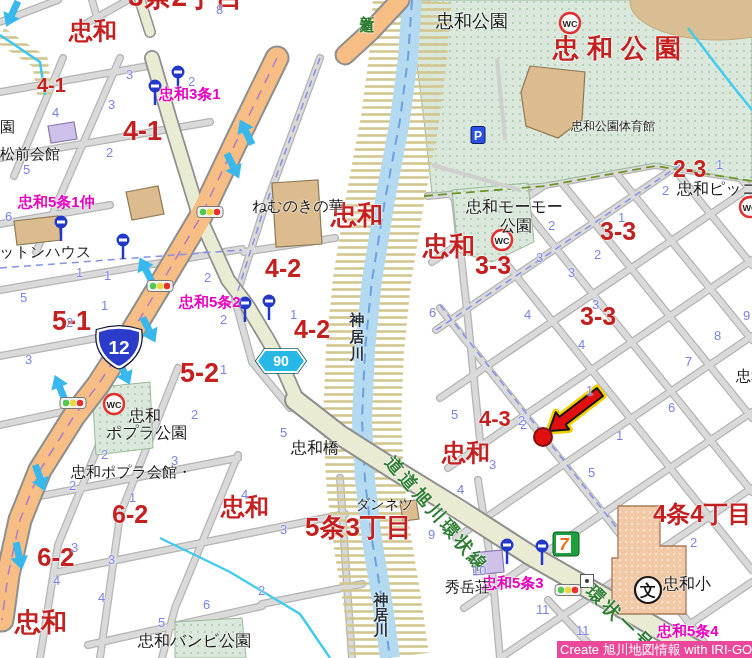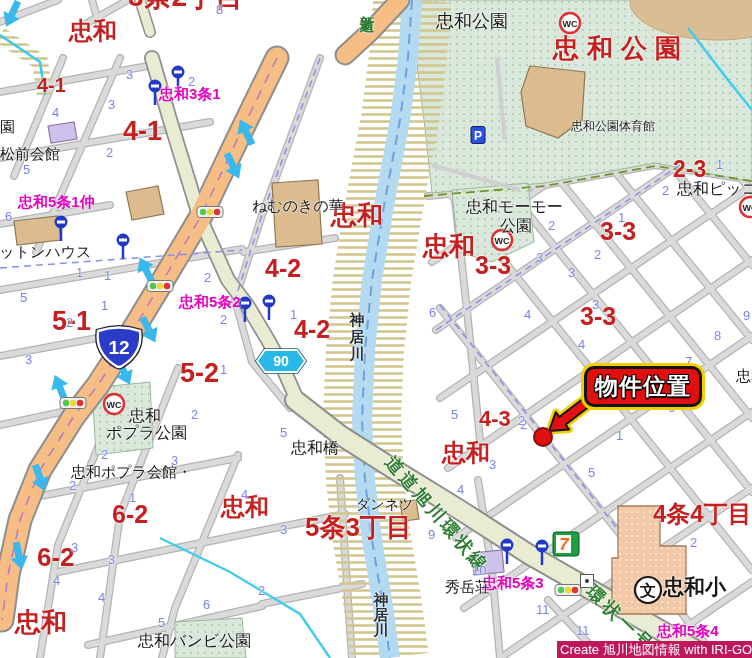--- a/index.html
+++ b/index.html
@@ -12,21 +12,21 @@
   .lab.block,.lab.district,.lab.partial{color:var(--block_red);font-weight:bold;}
   .lab.bus{color:var(--busstop_magenta);font-weight:bold;}
   .lab.fac{color:#161616;}
   .lab.lot{color:var(--lot_blue);}
   .lab.road{color:var(--road_green);font-weight:bold;}
   .lab.river{color:#27313c;font-weight:bold;}
   .vert{writing-mode:vertical-rl;}
   .banner{position:absolute;left:55px;top:30px;width:645px;height:28px;box-sizing:border-box;
           background:var(--banner_bg);border:2px solid #101010;display:flex;align-items:center;
           justify-content:center;font-size:20px;font-weight:bold;color:#000;z-index:30;}
-  .watermark{position:absolute;left:557px;top:641px;width:195px;height:17px;background:#be185d;
+  .watermark{position:absolute;left:557px;top:641px;width:195px;height:17px;background:#ec4899;
           color:#fff;font-size:13px;line-height:17px;z-index:40;white-space:nowrap;overflow:hidden;
           padding-left:3px;box-sizing:border-box;}
   .callout-box{position:absolute;left:584px;top:366px;padding:2px 8px;background:var(--callout_red);
           border:3px solid #151515;border-radius:10px;box-shadow:0 0 0 3px var(--callout_outline_yellow);
           color:#fff;font-size:23px;font-weight:bold;letter-spacing:1px;z-index:25;
           text-shadow:-1px -1px 0 #000,1px -1px 0 #000,-1px 1px 0 #000,1px 1px 0 #000,0 2px 1px #000;}
   .shield{position:absolute;z-index:20;}
   .shield text{font-family:"Liberation Sans",sans-serif;font-weight:bold;fill:#fff;text-anchor:middle;}
 </style>
 </head>
@@ -325,21 +325,21 @@
       <span class="lab fac" style="left: 252px; top: 198px; font-size: 15px;">ねむのきの華</span>
       <span class="lab fac" style="left: 466px; top: 199px; font-size: 16px;">忠和モーモー</span>
       <span class="lab fac" style="left: 500px; top: 218px; font-size: 16px;">公園</span>
       <span class="lab fac" style="left: 677px; top: 181px; font-size: 16px;">忠和ピッコロ</span>
       <span class="lab fac" style="left: 129px; top: 408px; font-size: 16px;">忠和</span>
       <span class="lab fac" style="left: 106px; top: 425px; font-size: 16px;">ポプラ公園</span>
       <span class="lab fac" style="left: 71px; top: 464px; font-size: 15px;">忠和ポプラ会館・</span>
       <span class="lab fac" style="left: 291px; top: 440px; font-size: 16px;">忠和橋</span>
       <span class="lab fac" style="left: 356px; top: 497px; font-size: 14px;">ダンネツ</span>
       <span class="lab fac" style="left: 445px; top: 545px; font-size: 15px; margin-top: 34px;">秀岳荘</span>
-      <span class="lab fac" style="left: 663px; top: 576px; font-size: 21px; font-weight: bold;">忠和小</span>
+      <span class="lab fac" style="left: 663px; top: 576px; font-size: 16px; font-weight: normal;">忠和小</span>
       <span class="lab fac" style="left: 138px; top: 633px; font-size: 16px;">忠和バンビ公園</span>
       <span class="lab fac" style="left: 736px; top: 368px; font-size: 15px;">忠和</span>
       <span class="lab river vert" style="left: 350px; top: 300px; font-size: 15px; letter-spacing: 17px;">神居川</span>
       <span class="lab river vert" style="left: 374px; top: 580px; font-size: 15px; letter-spacing: 15px;">神居川</span>
       <span class="lab road vert" style="left: 360px; top: 2px; font-size: 15px; letter-spacing: 4px;">新道</span>
       <span class="lab road" style="left: 437px; top: 514px; font-size: 18px; letter-spacing: 3px; transform: translate(-50%, -50%) rotate(49deg);">道道旭川環状線</span>
       <span class="lab road" style="left: 621px; top: 619px; font-size: 18px; letter-spacing: 4px; transform: translate(-50%, -50%) rotate(44deg);">環状一号</span>
       <span class="lab lot" style="left: 126px; top: 68px; font-size: 13px;">3</span>
       <span class="lab lot" style="left: 188px; top: 75px; font-size: 13px;">2</span>
       <span class="lab lot" style="left: 108px; top: 98px; font-size: 13px;">3</span>
@@ -407,17 +407,16 @@
     <path d="M-21,-16 Q0,-23 21,-16 Q24,6 3,19 Q0,21 -3,19 Q-24,6 -21,-16 Z" fill="#2a3cc8" stroke="#1a2040" stroke-width="5"></path>
     <path d="M-21,-16 Q0,-23 21,-16 Q24,6 3,19 Q0,21 -3,19 Q-24,6 -21,-16 Z" fill="#2a3cc8" stroke="#ffffff" stroke-width="2.4"></path>
     <text y="7" font-size="19">12</text>
   </svg>
   <svg class="shield" style="left:254px;top:348px" width="54" height="26" viewBox="-27 -13 54 26">
     <polygon points="-24,0 -16,-11 16,-11 24,0 16,11 -16,11" fill="#28b8e8" stroke="#145a78" stroke-width="3.5"></polygon>
     <polygon points="-24,0 -16,-11 16,-11 24,0 16,11 -16,11" fill="#28b8e8" stroke="#ffffff" stroke-width="1.8"></polygon>
     <text y="5" font-size="14">90</text>
   </svg>
 
-  <div class="callout-box">物件位置</div>
 
 
   <div class="watermark">Create 旭川地図情報 with IRI-GO</div>
 </div>
 
 </body></html>

